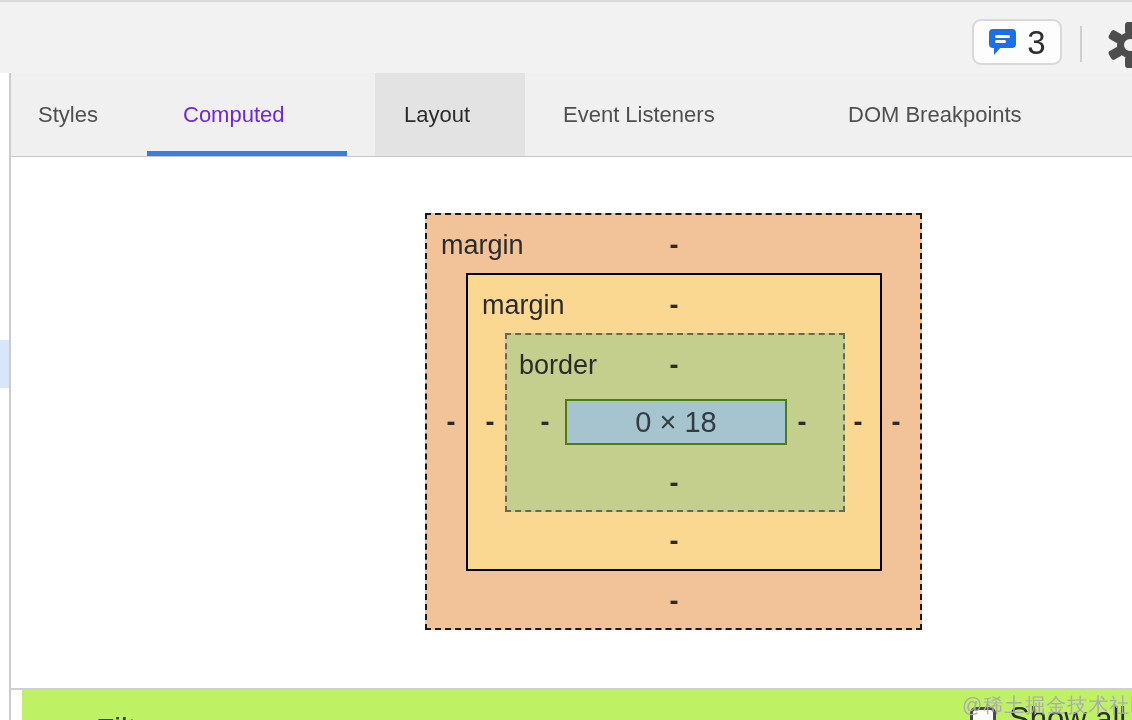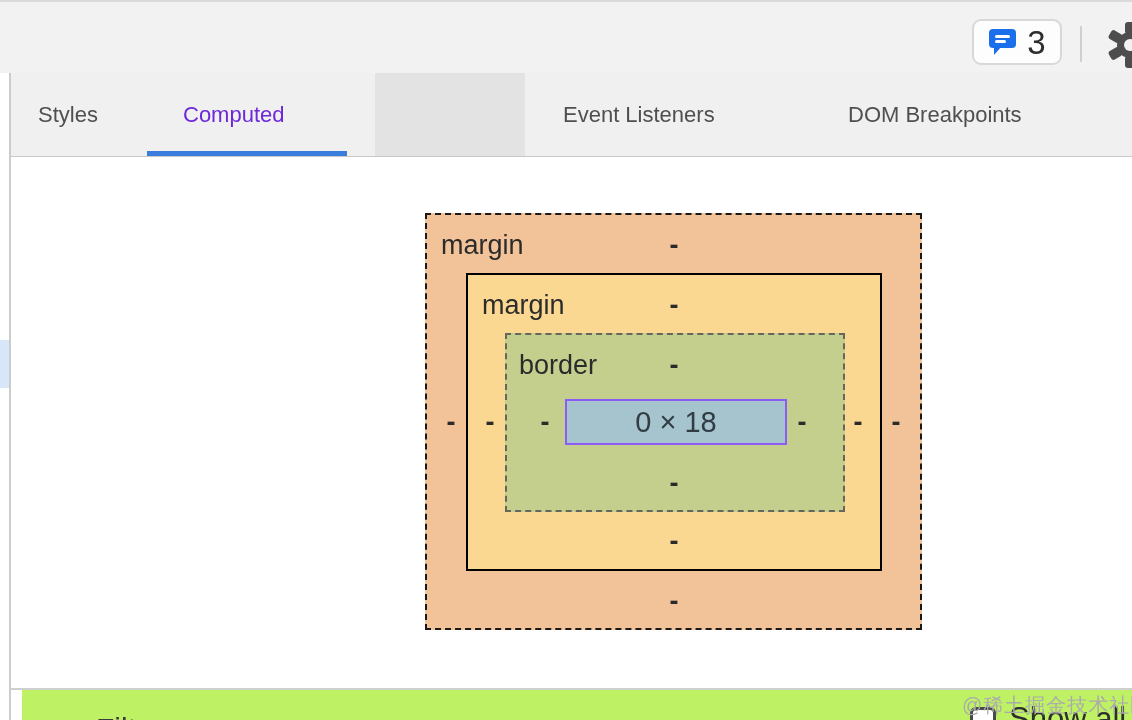--- a/index.html
+++ b/index.html
@@ -39,21 +39,21 @@
   
   .left-strip{position:absolute;left:0;top:73px;width:9px;height:647px;background:#ffffff;border-right:2px solid #cccccc;}
   .blue-patch{position:absolute;left:0;top:267px;width:9px;height:48px;background:#d7e6f8;}
   
   .boxmodel{position:absolute;left:425px;top:213px;width:497px;height:417px;font-size:27px;color:#2b2b2b;}
   .bm{position:absolute;box-sizing:border-box;}
   .bm-margin{left:0;top:0;width:497px;height:417px;background:#F2C298;border:2px dashed #1a1a1a;}
   .bm-border{left:41px;top:60px;width:416px;height:298px;background:#FBD891;border:2px solid #000000;}
   .bm-padding{left:80px;top:120px;width:340px;height:179px;background:#C5CF8D;border:2px dashed #66665c;}
   .bm-content{
-    left:140px;top:186px;width:222px;height:46px;background:#A6C4CD;border:2px solid #8b5cf6;
+    left:140px;top:186px;width:222px;height:46px;background:#A6C4CD;border:2px solid #4d7c0f;
     display:flex;align-items:center;justify-content:center;font-size:29px;color:#313c44;
   }
   .bm-label{position:absolute;line-height:32px;white-space:nowrap;}
   .lbl-margin{left:16px;top:16px;}
   .lbl-border{left:57px;top:76px;}
   .lbl-padding{left:94px;top:136px;}
   .dash{position:absolute;line-height:32px;font-weight:700;transform:translateX(-50%);cursor:text;}
   .d-mt{left:249px;top:16px;} .d-bt{left:249px;top:76px;} .d-pt{left:249px;top:136px;}
   .d-ml{left:26px;top:193px;} .d-bl{left:65px;top:193px;} .d-pl{left:120px;top:193px;}
   .d-pr{left:377px;top:193px;} .d-br{left:433px;top:193px;} .d-mr{left:471px;top:193px;}
@@ -96,20 +96,21 @@
         <rect x="19" y="1" width="10" height="12" rx="3" transform="rotate(300 24 24)"></rect>
       </g>
       <circle cx="24" cy="24" r="6" fill="#f2f2f2"></circle>
     </svg>
   </div>
 
   <div class="tabbar">
     <div class="layout-bg"></div>
     <span class="tab t-styles">Styles</span>
     <span class="tab t-computed">Computed</span>
+    <span class="tab t-layout">Layout</span>
     <span class="tab t-event">Event Listeners</span>
     <span class="tab t-dom">DOM Breakpoints</span>
     <div class="active-underline"></div>
   </div>
   <div class="tab-hairline"></div>
 
   <div class="left-strip">
     <div class="blue-patch"></div>
   </div>
 

